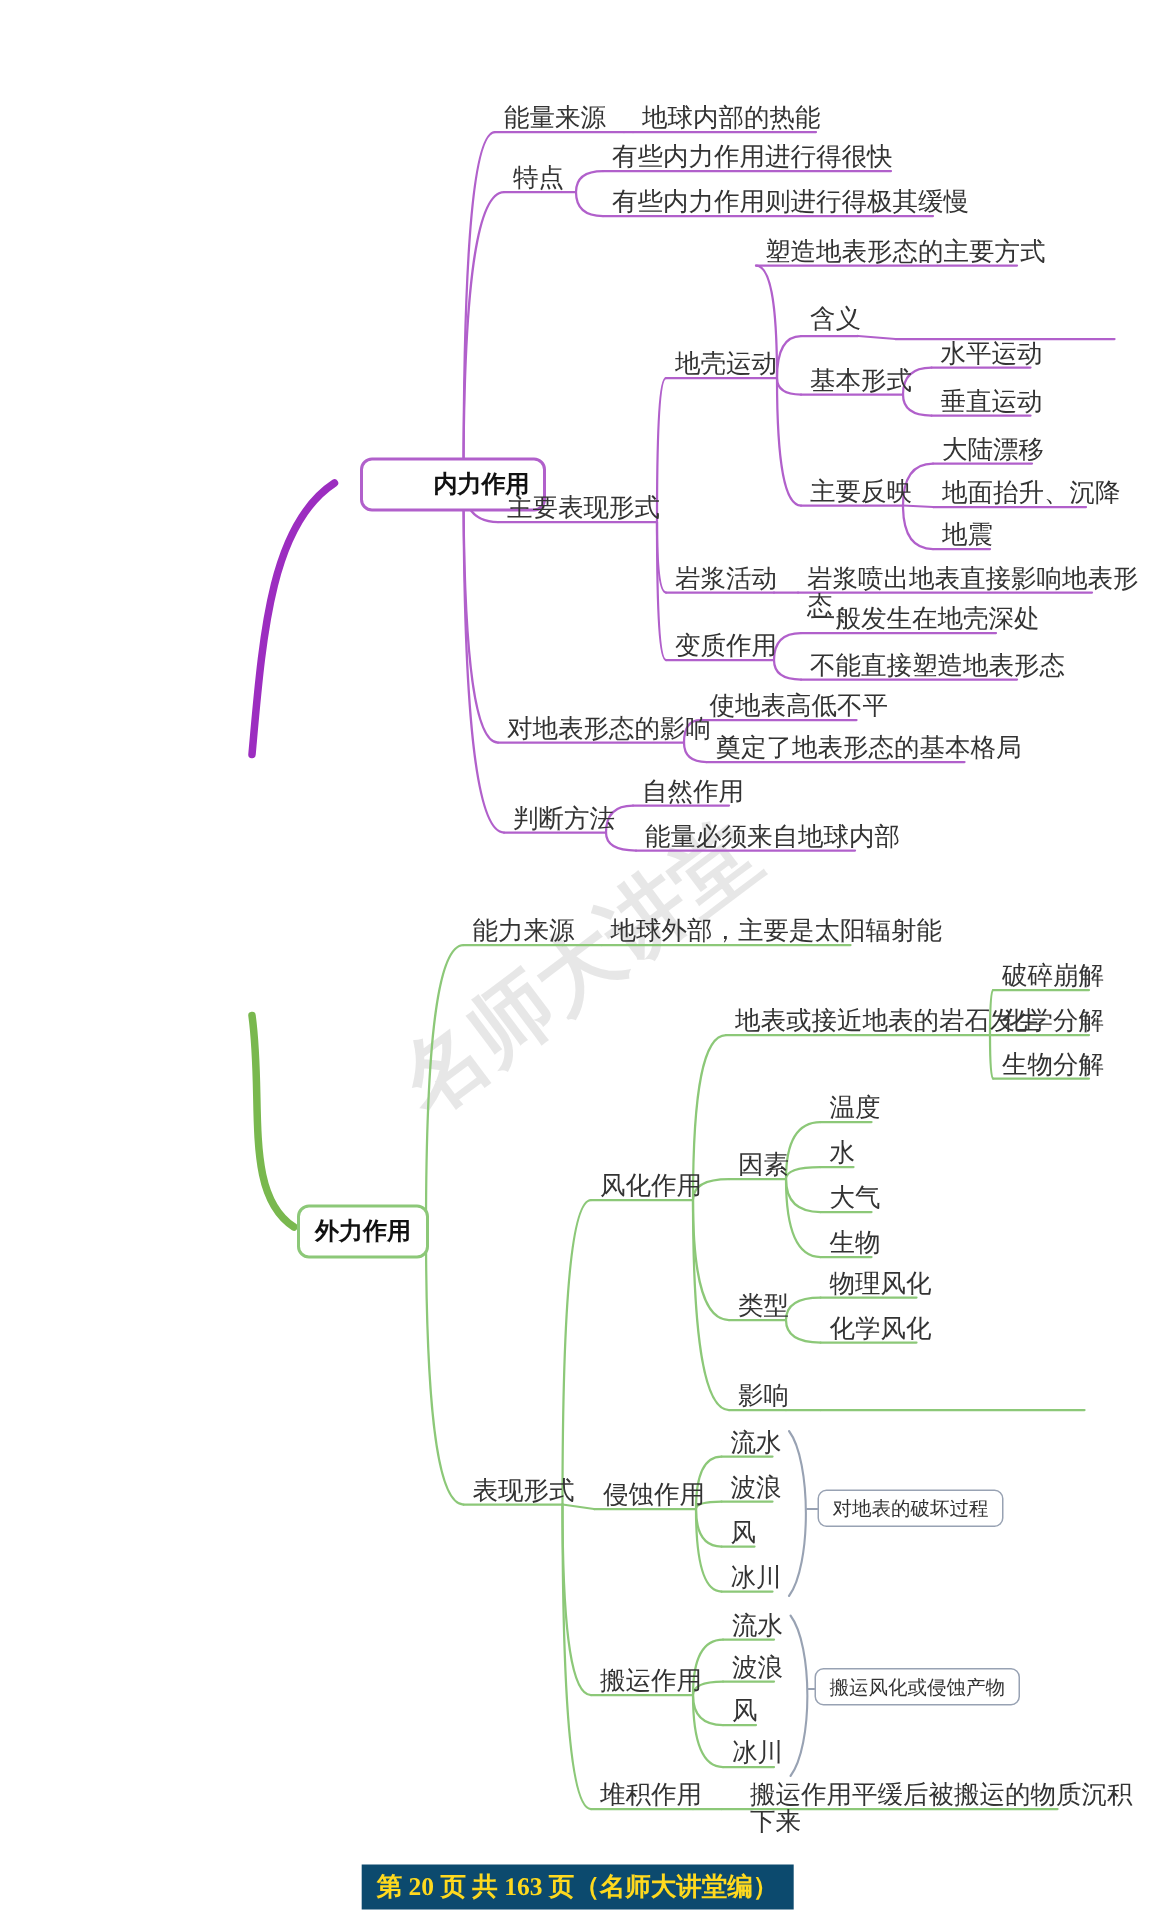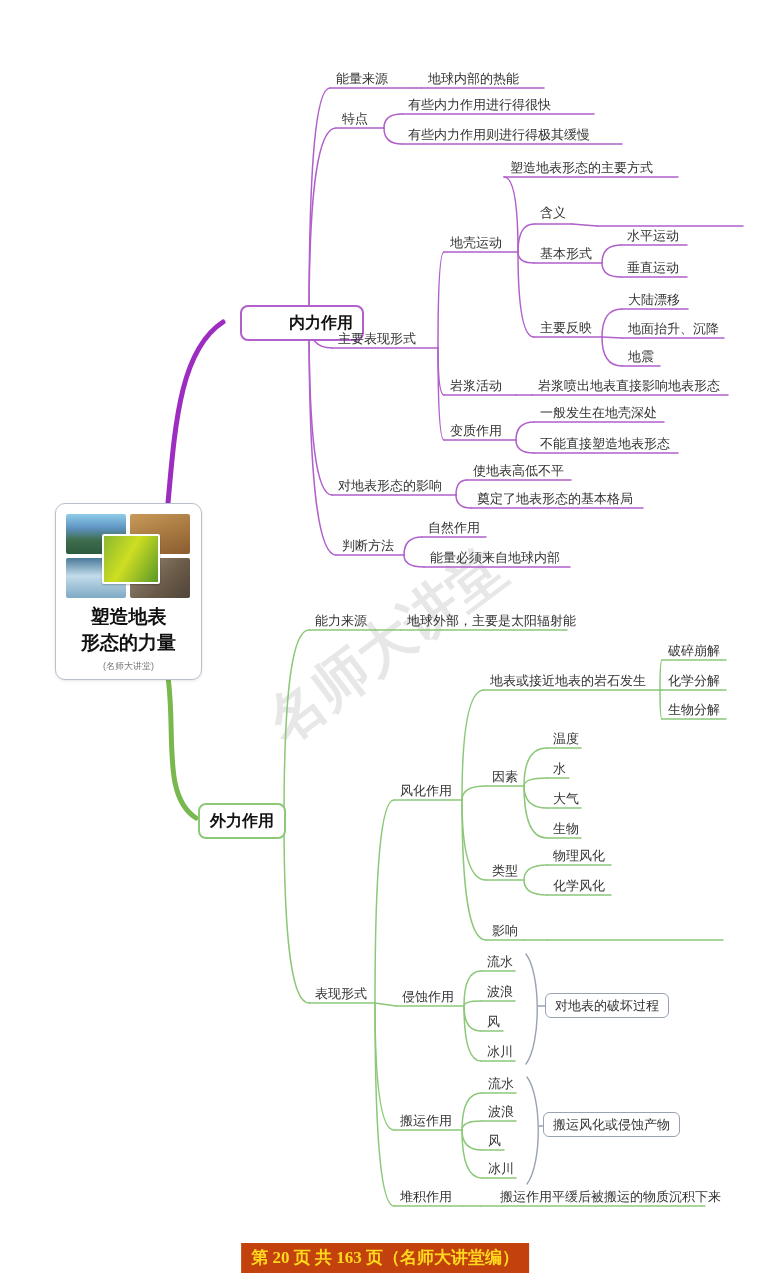--- a/index.html
+++ b/index.html
@@ -6,21 +6,21 @@
   #page{position:relative;width:770px;height:1280px;background:#ffffff;overflow:hidden;
         font-family:"Liberation Sans","DejaVu Sans",sans-serif;}
   #doc-title{position:absolute;top:14px;left:0;width:770px;text-align:center;
         font-size:22px;font-weight:bold;color:#1ca6dd;letter-spacing:1px;
         font-family:"Liberation Serif","DejaVu Serif",serif;}
   #watermark{position:absolute;left:240px;top:590px;width:340px;
         font-size:56px;font-weight:bold;color:rgba(175,175,175,0.30);
         transform:rotate(-37deg);white-space:nowrap;pointer-events:none;}
   svg#edges-svg{position:absolute;left:0;top:0;}
   #nodes-layer{position:absolute;left:0;top:0;width:770px;height:1280px;}
-  .mm-label{position:absolute;font-size:13px;line-height:18px;color:#333;
+  .mm-label{position:absolute;font-size:17px;line-height:18px;color:#333;
         white-space:pre-line;}
   .mm-box{position:absolute;background:#fff;border:2px solid;border-radius:8px;
         display:flex;align-items:center;justify-content:center;
         font-size:16px;font-weight:bold;color:#111;}
   .mm-note{position:absolute;background:#fff;border:1.4px solid #98a2b3;border-radius:6px;
         padding:3px 9px;font-size:13px;line-height:17px;color:#333;white-space:nowrap;}
   
   #central-node{position:absolute;left:55px;top:503px;width:145px;height:175px;
         background:#fff;border:1.6px solid #b9bfcc;border-radius:10px;
         box-shadow:0 1px 3px rgba(0,0,0,0.10);}
@@ -31,21 +31,21 @@
   .photo-waterfall{left:0;top:44px;background:linear-gradient(180deg,#4a7a9a 0%,#c2dcea 45%,#7fa9c4 100%);}
   .photo-rock{left:64px;top:44px;background:linear-gradient(135deg,#9a8a78 0%,#6a5a48 60%,#504438 100%);}
   .photo-terrace-green{left:36px;top:20px;width:54px;height:46px;border:2px solid #fff;
         background:linear-gradient(120deg,#8ab830 0%,#cede22 45%,#5a9828 100%);
         box-shadow:0 1px 2px rgba(0,0,0,0.25);}
   #central-title{position:absolute;left:0;top:100px;width:145px;text-align:center;
         font-size:19px;font-weight:bold;color:#111;line-height:26px;white-space:pre-line;}
   #central-sub{position:absolute;left:0;top:156px;width:145px;text-align:center;
         font-size:9px;color:#777;}
   #page-footer{position:absolute;left:50%;transform:translateX(-50%);top:1243px;
-        background:#c2410c;color:#ffd91e;font-weight:bold;font-size:17px;
+        background:#0c4a6e;color:#ffd91e;font-weight:bold;font-size:17px;
         padding:3px 10px 4px 10px;white-space:nowrap;
         font-family:"Liberation Serif","DejaVu Serif",serif;}
 </style>
 </head>
 <body>
 
 <div id="page">
   <div id="watermark">名师大讲堂</div>
 
   <svg id="edges-svg" width="770" height="1280">
@@ -229,27 +229,15 @@
       <div class="mm-label" style="left: 400px; top: 1112px;">搬运作用</div>
       <div class="mm-label" style="left: 488px; top: 1075px;">流水</div>
       <div class="mm-label" style="left: 488px; top: 1103px;">波浪</div>
       <div class="mm-label" style="left: 488px; top: 1132px;">风</div>
       <div class="mm-label" style="left: 488px; top: 1160px;">冰川</div>
       <div class="mm-note" style="left: 543px; top: 1112px;">搬运风化或侵蚀产物</div>
       <div class="mm-label" style="left: 400px; top: 1188px;">堆积作用</div>
       <div class="mm-label" style="left: 500px; top: 1188px;">搬运作用平缓后被搬运的物质沉积下来</div>
     </div>
 
-  <div id="central-node">
-    <div id="central-photos">
-      <div class="photo photo-mountain"></div>
-      <div class="photo photo-terrace-brown"></div>
-      <div class="photo photo-waterfall"></div>
-      <div class="photo photo-rock"></div>
-      <div class="photo photo-terrace-green"></div>
-    </div>
-    <div id="central-title">塑造地表
-形态的力量</div>
-    <div id="central-sub">(名师大讲堂)</div>
-  </div>
 
   <div id="page-footer">第 20 页 共 163 页（名师大讲堂编）</div>
 </div>
 
 </body></html>

